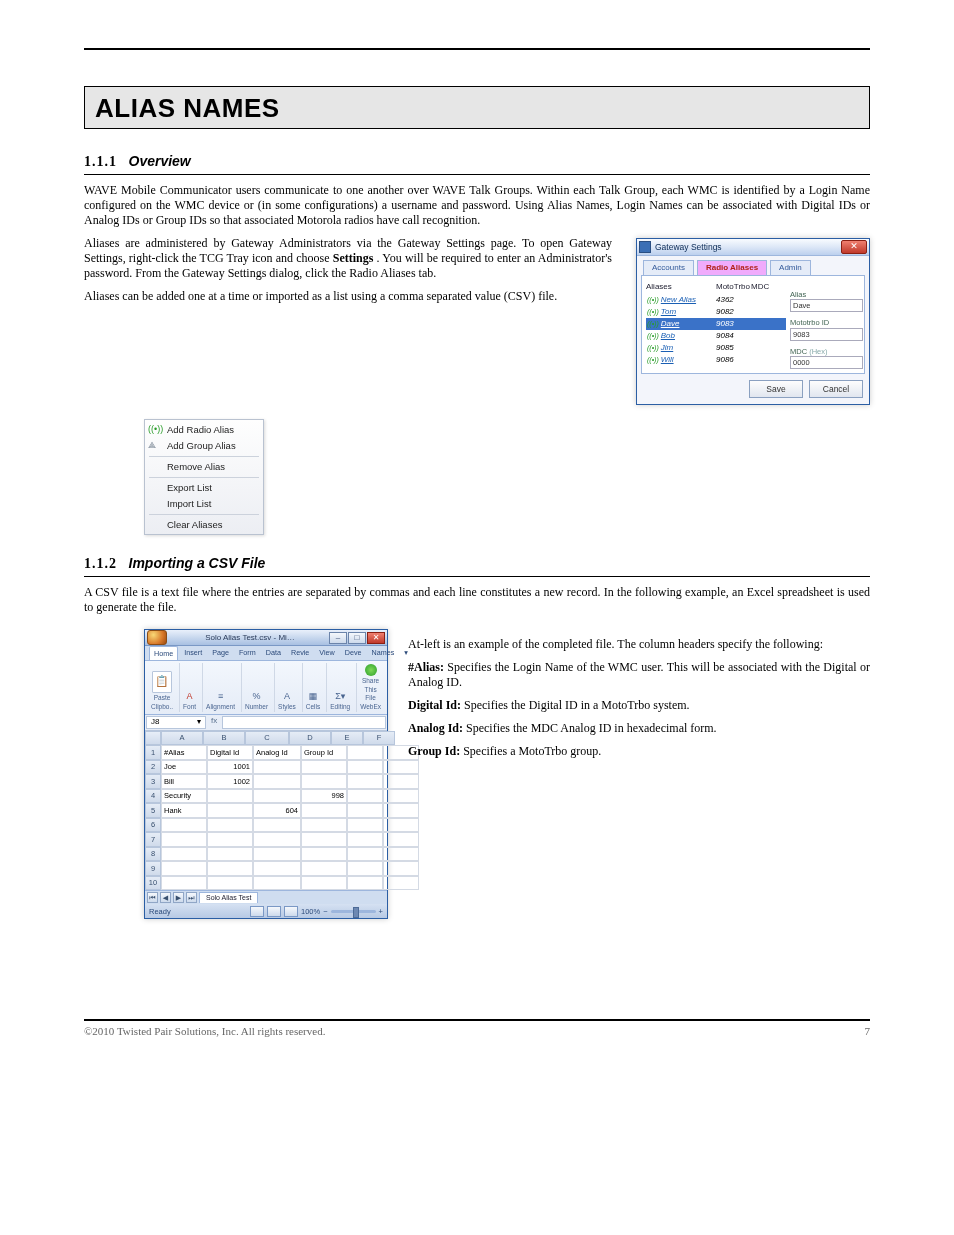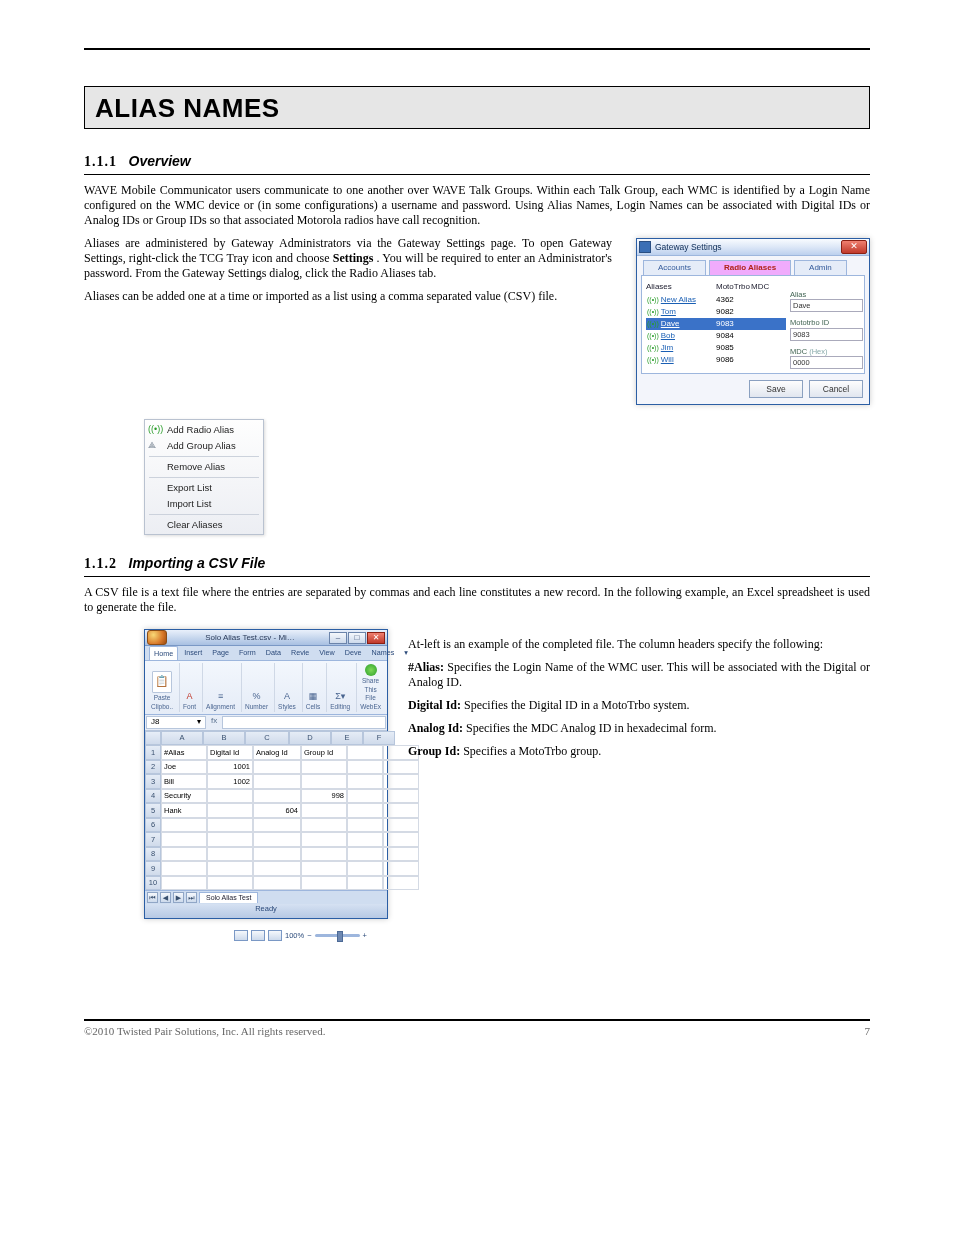--- a/index.html
+++ b/index.html
@@ -18,30 +18,30 @@
   .footer { margin-top:100px; }
   .footer-text { font-size:11px; color:#666; margin-top:4px; display:flex; justify-content:space-between; }
 
   
   .gw-dialog { width:232px; border:1px solid #2b5ea4; background:#f3f5fb; font-family:"Segoe UI", Arial, sans-serif; font-size:8.5px; box-shadow:0 0 6px rgba(0,0,0,0.2); }
   .gw-titlebar { background:linear-gradient(#f9fbff,#dde7f7,#bcd0ee); height:16px; display:flex; align-items:center; padding:0 2px; border-bottom:1px solid #9db6dd; }
   .gw-title-icon { width:10px; height:10px; background:#3b6fb5; border:1px solid #2a4f83; margin-right:4px; }
   .gw-title-text { color:#0a2a55; font-size:8.5px; flex:1; }
   .gw-close { width:24px; height:12px; background:linear-gradient(#f08070,#c0392b); color:#fff; text-align:center; font-size:9px; line-height:11px; border:1px solid #8a1f13; border-radius:2px; }
   .gw-tabs { display:flex; padding:4px 6px 0 6px; gap:3px; }
-  .gw-tab { padding:2px 14px; border:1px solid #9db6dd; border-bottom:none; background:#e5ecf8; color:#335a9a; font-size:8px; }
+  .gw-tab { padding:2px 8px; border:1px solid #9db6dd; border-bottom:none; background:#e5ecf8; color:#335a9a; font-size:8px; }
   .gw-tab.active { background:#f0abfc; color:#b02318; font-weight:bold; }
   .gw-body { background:#fff; border:1px solid #9db6dd; margin:0 4px; padding:4px; display:flex; gap:4px; }
   .gw-col-left { flex:2; }
   .gw-col-right { flex:1; font-size:7.5px; }
   .gw-list-header { display:flex; color:#223; font-size:8px; padding:2px 0; }
   .gw-list-header .c1 { flex:2; }
   .gw-list-header .c2 { flex:1; }
   .gw-list-header .c3 { flex:1; }
-  .gw-row { display:flex; font-size:8px; padding:1px 1px; align-items:center; }
+  .gw-row { display:flex; font-size:8px; padding:1px 1px; align-items:center;font-style:italic; }
   .gw-row .link { color:#1a5fb4; text-decoration:underline; }
   .gw-row .c1 { flex:2; display:flex; align-items:center; gap:2px; }
   .gw-row .c2 { flex:1; } .gw-row .c3 { flex:1; }
   .gw-row.selected { background:#3a72c8; color:#fff; }
   .gw-row.selected .link { color:#fff; }
   .radio-icon { color:#2a9d2a; font-size:7px; }
   .gw-field-label { color:#465; margin-top:10px; }
   .gw-input { width:95%; height:11px; background:#fff; border:1px solid #aab; font-size:7.5px; padding:0 2px; display:flex; align-items:center; color:#333; }
   .gw-save-cancel { display:flex; justify-content:flex-end; gap:6px; padding:6px 6px 6px 6px; }
   .gw-button { width:52px; height:16px; background:linear-gradient(#fdfdfd,#e1e6ef); border:1px solid #8aa0c0; font-size:8.5px; display:flex; align-items:center; justify-content:center; color:#333; }
@@ -82,21 +82,21 @@
   .xl-rowhdr:first-child { background:linear-gradient(#e7eef8,#cfdaeb); }
   .xl-cols { flex:1; display:flex; flex-direction:column; }
   .xl-colhdrs { display:flex; }
   .xl-colhdr { height:12.5px; background:linear-gradient(#e5ecf6,#d0dbeb); border:0.5px solid #b7c6dc; font-size:7.5px; display:flex; align-items:center; justify-content:center; color:#39506f; }
   .xl-cell-row { display:flex; }
   .xl-cell { height:12.5px; border:0.5px solid #d4dae4; font-size:7.5px; padding:0 2px; display:flex; align-items:center; overflow:hidden; }
   .wA{width:40px;} .wB{width:40px;} .wC{width:42px;} .wD{width:40px;} .wE{width:30px;} .wF{width:30px;}
   .xl-sheet-tabs { background:#cfddf0; display:flex; align-items:center; height:13px; font-size:7px; padding:0 2px; border-top:1px solid #9db6dd; gap:2px; }
   .xl-navbtn { width:9px; height:9px; background:linear-gradient(#f5f8fc,#cddaec); border:1px solid #90a6c6; display:flex; align-items:center; justify-content:center; color:#39506f; font-size:7px; }
   .xl-sheet-tab { background:#fff; border:1px solid #9db6dd; border-bottom:none; padding:0 6px; height:10px; display:flex; align-items:center; color:#223; }
-  .xl-status { background:linear-gradient(#d5e1f2,#b7c9e4); height:14px; display:flex; align-items:center; font-size:7.5px; color:#2b4a7a; padding:0 20px; gap:16px;flex-direction:column; }
+  .xl-status { background:linear-gradient(#d5e1f2,#b7c9e4); height:14px; display:flex; align-items:center; font-size:7.5px; color:#2b4a7a; padding:0 4px; gap:16px; }
   .xl-zoom { display:flex; align-items:center; gap:3px; margin-left:auto; }
   .xl-zoom .slider { width:45px; height:3px; background:#9db6dd; border-radius:2px; position:relative; }
   .xl-zoom .slider::after { content:""; position:absolute; left:50%; top:-3px; width:4px; height:9px; background:#6d88b2; border:1px solid #4c6a96; }
   .xl-viewbtn { width:12px; height:9px; border:1px solid #7a98c5; background:linear-gradient(#f5f8fc,#cddaec); }
 
   .indented-block { margin-left:60px; margin-top:14px; }
   .section-below-images { margin-top:20px; }
   
   .row-with-img { display:flex; align-items:flex-start; gap:20px; }
   .row-with-img .txt { flex:1; }

